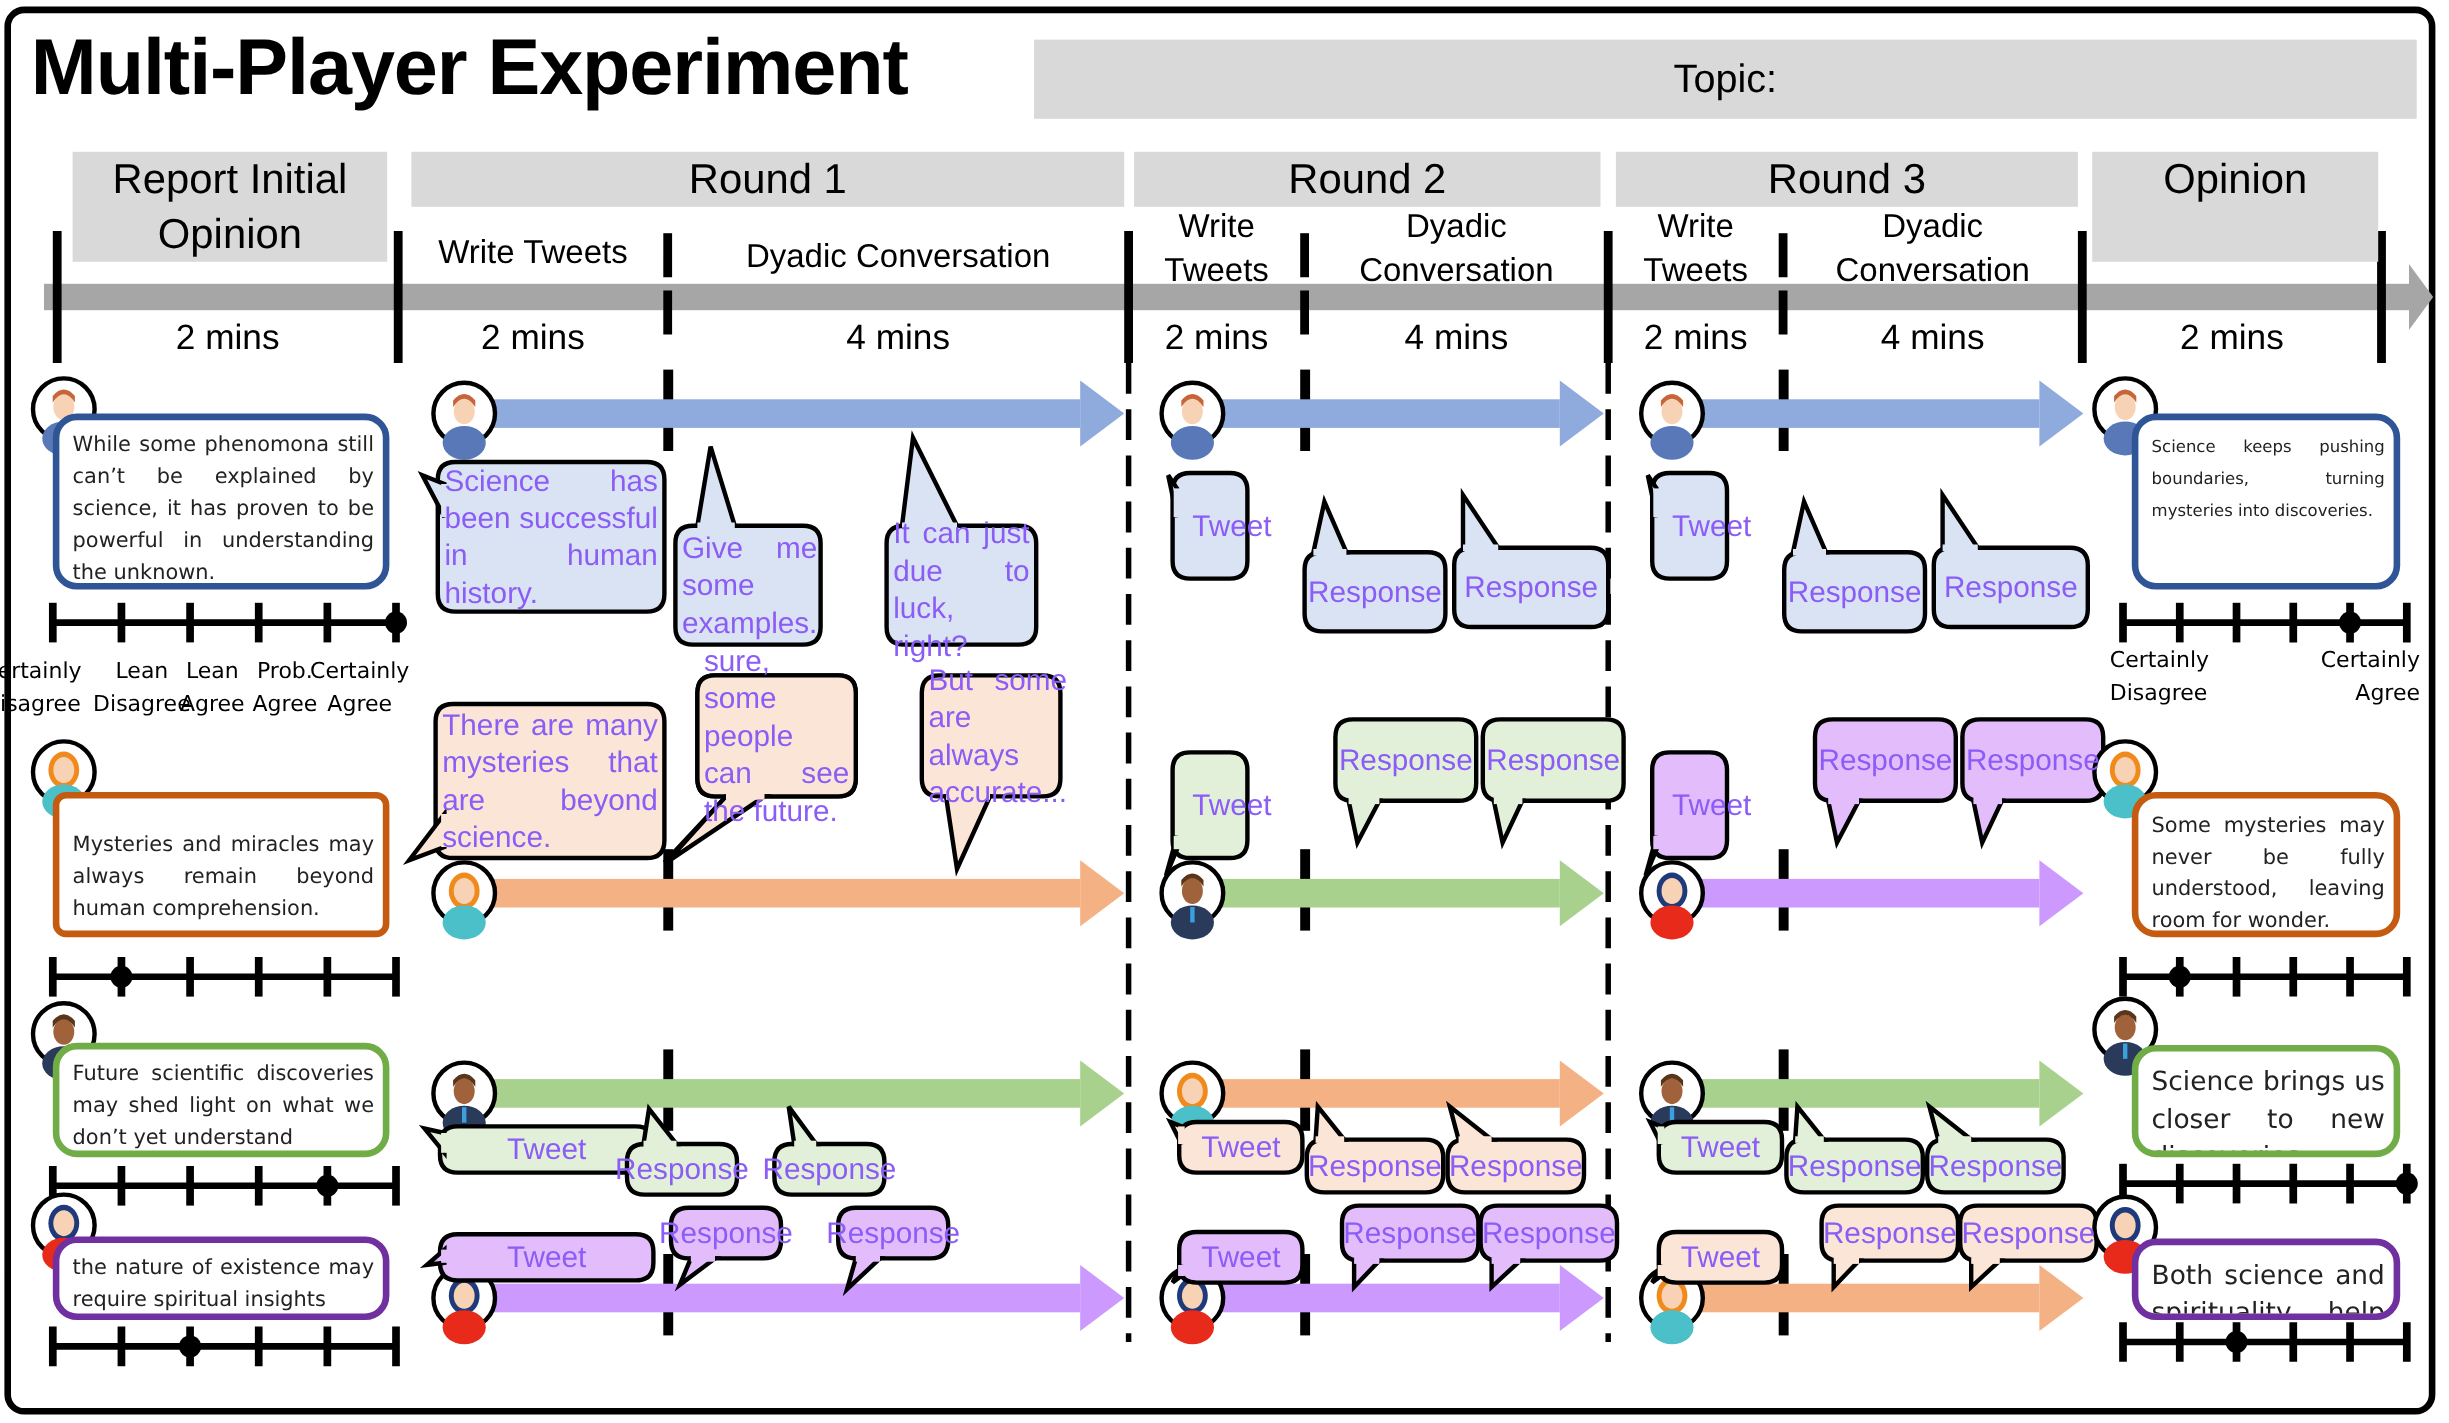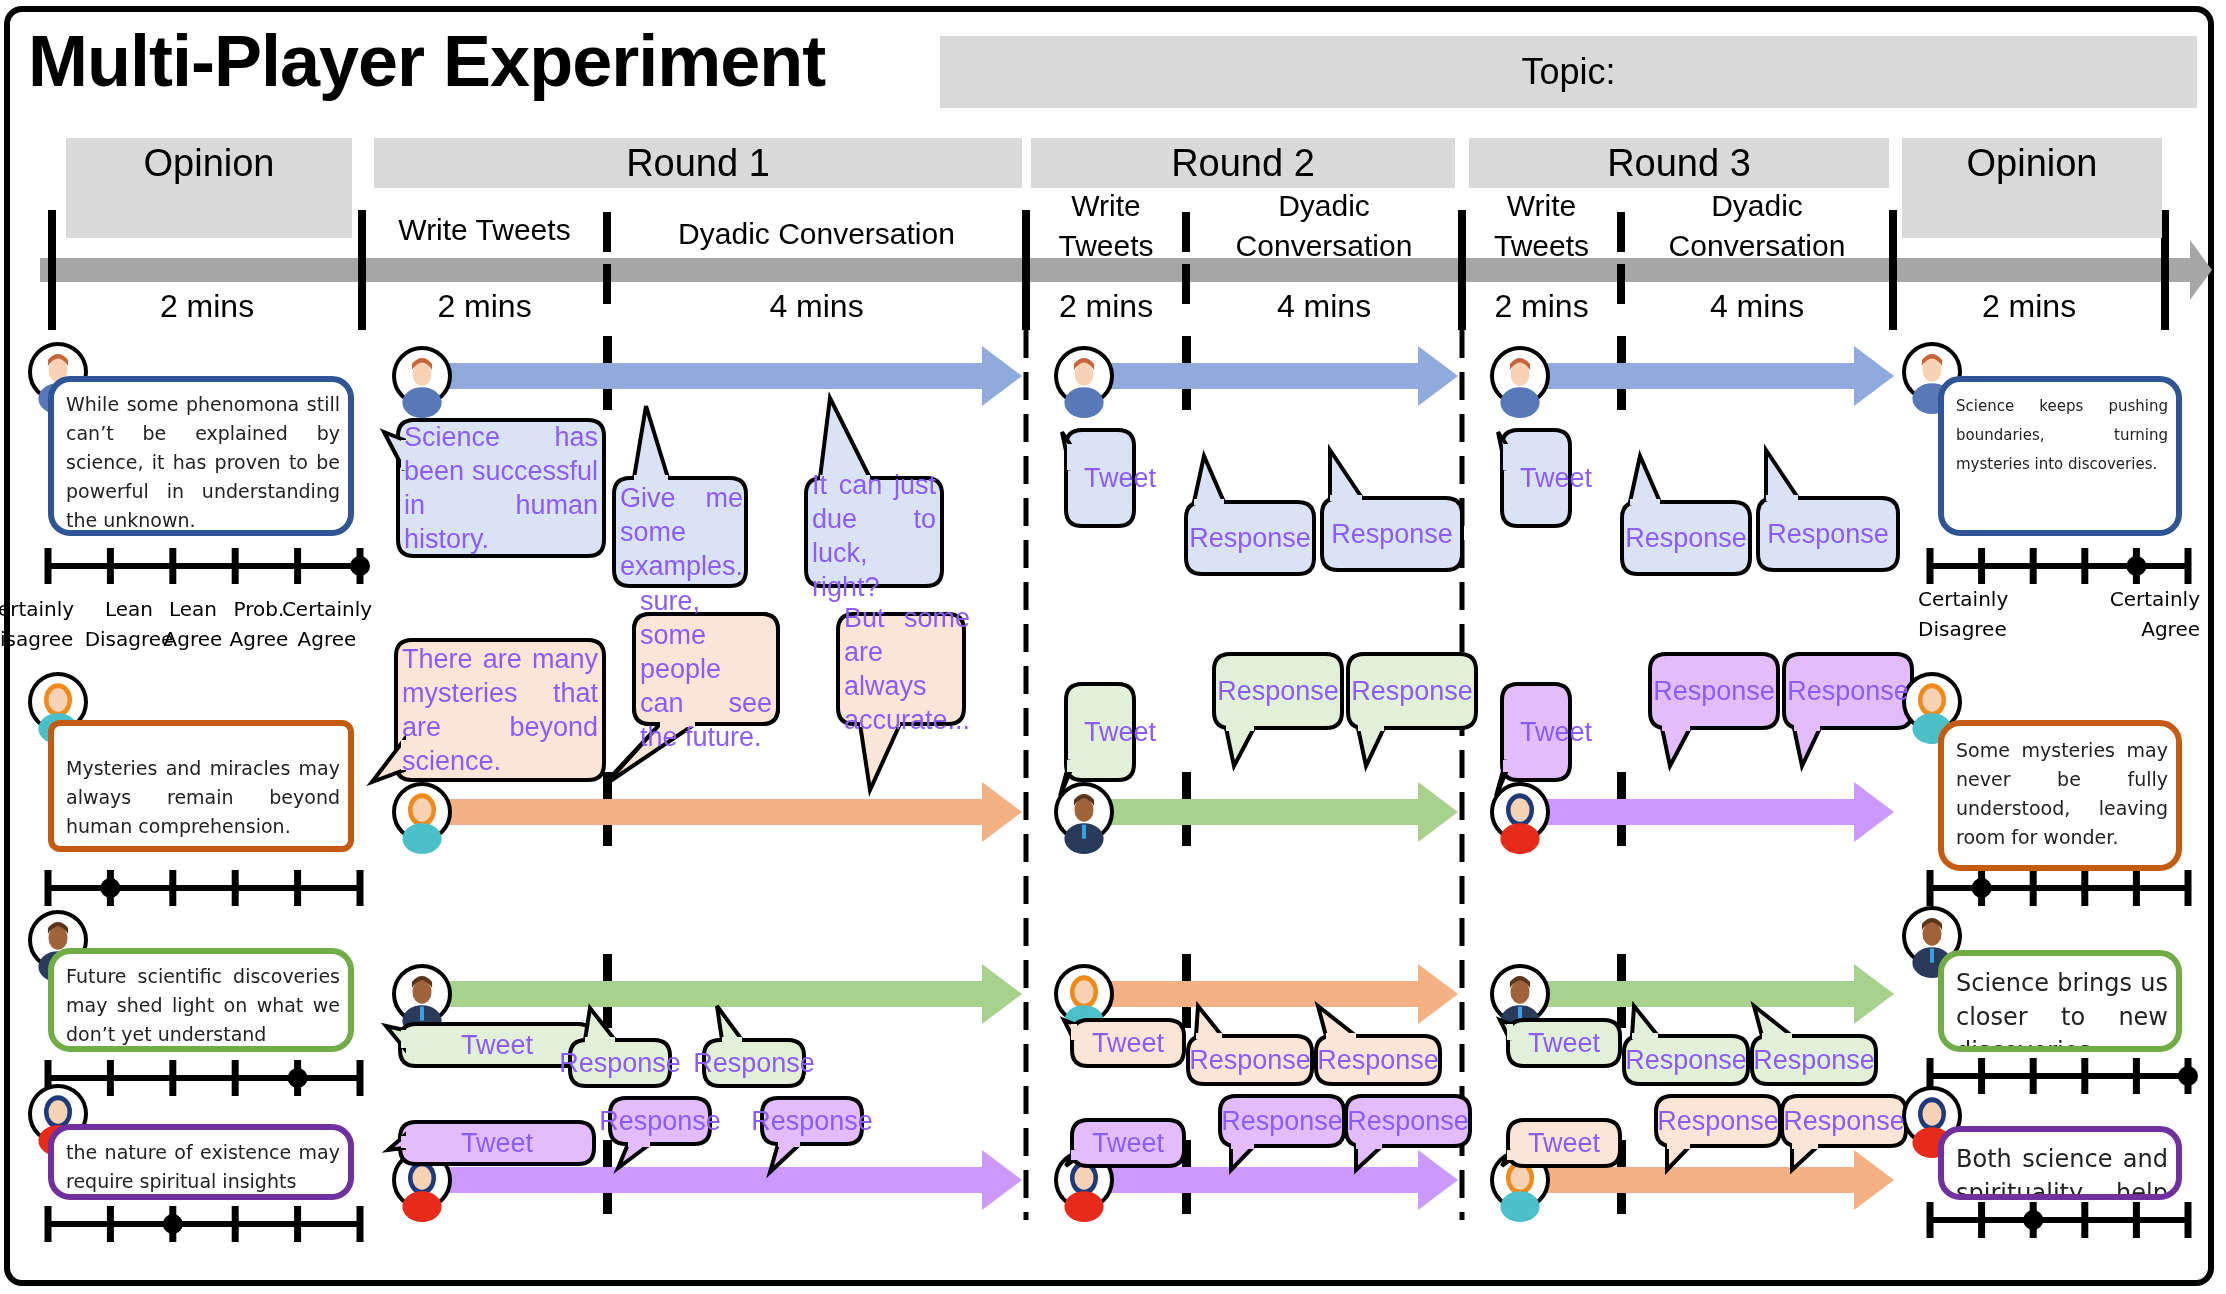--- a/index.html
+++ b/index.html
@@ -481,20 +481,21 @@
       <line x1="1981.6" y1="1202" x2="1981.6" y2="1238" stroke="#000" stroke-width="7"></line>
       <line x1="2033.2" y1="1202" x2="2033.2" y2="1238" stroke="#000" stroke-width="7"></line>
       <line x1="2084.8" y1="1202" x2="2084.8" y2="1238" stroke="#000" stroke-width="7"></line>
       <line x1="2136.4" y1="1202" x2="2136.4" y2="1238" stroke="#000" stroke-width="7"></line>
       <line x1="2188" y1="1202" x2="2188" y2="1238" stroke="#000" stroke-width="7"></line>
       <circle cx="2033.2" cy="1220" r="10" fill="#000"></circle>
     </g>
   </svg>
 <div id="overlay">
     <div class="phase" style="left: 66px; top: 138px; width: 286px; height: 100px;">
+      <div>Report Initial</div>
       <div>Opinion</div>
     </div>
     <div class="phase" style="left: 374px; top: 138px; width: 648px; height: 50px;">Round 1</div>
     <div class="phase" style="left: 1031px; top: 138px; width: 424px; height: 50px;">Round 2</div>
     <div class="phase" style="left: 1469px; top: 138px; width: 420px; height: 50px;">Round 3</div>
     <div class="phase" style="left: 1902px; top: 138px; width: 260px; height: 100px;">
       <div>Opinion</div>
     </div>
     <div class="sub" style="left: 362px; top: 210px; width: 245px;">Write Tweets</div>
     <div class="dur" style="left: 362px; top: 288px; width: 245px;">2 mins</div>
@@ -554,21 +555,21 @@
     <div class="bubble-text" style="position: absolute; left: 1784px; top: 654px; width: 128px; height: 74px; display: flex; align-items: center; justify-content: center; text-align: center; padding: 0px 6px; box-sizing: border-box;">Response</div>
     <div class="bubble-text" style="position: absolute; left: 1508px; top: 1020px; width: 112px; height: 46px; display: flex; align-items: center; justify-content: center; text-align: center; padding: 0px 6px; box-sizing: border-box;">Tweet</div>
     <div class="bubble-text" style="position: absolute; left: 1624px; top: 1036px; width: 124px; height: 48px; display: flex; align-items: center; justify-content: center; text-align: center; padding: 0px 6px; box-sizing: border-box;">Response</div>
     <div class="bubble-text" style="position: absolute; left: 1752px; top: 1036px; width: 124px; height: 48px; display: flex; align-items: center; justify-content: center; text-align: center; padding: 0px 6px; box-sizing: border-box;">Response</div>
     <div class="bubble-text" style="position: absolute; left: 1508px; top: 1120px; width: 112px; height: 46px; display: flex; align-items: center; justify-content: center; text-align: center; padding: 0px 6px; box-sizing: border-box;">Tweet</div>
     <div class="bubble-text" style="position: absolute; left: 1656px; top: 1096px; width: 124px; height: 50px; display: flex; align-items: center; justify-content: center; text-align: center; padding: 0px 6px; box-sizing: border-box;">Response</div>
     <div class="bubble-text" style="position: absolute; left: 1782px; top: 1096px; width: 124px; height: 50px; display: flex; align-items: center; justify-content: center; text-align: center; padding: 0px 6px; box-sizing: border-box;">Response</div>
     <div class="opinion" style="left: 48px; top: 376px; width: 306px; height: 160px; border-color: rgb(47, 85, 151); padding-top: 8px; padding-left: 12px;">While some phenomona still can’t be explained by science, it has proven to be powerful in understanding the unknown.</div>
     <div class="opinion" style="left: 1938px; top: 376px; width: 244px; height: 160px; border-color: rgb(47, 85, 151); padding-top: 10px; padding-left: 12px; font-size: 15px; line-height: 29px;">Science keeps pushing boundaries, turning mysteries into discoveries.</div>
     <div class="opinion" style="left: 48px; top: 720px; width: 306px; height: 132px; border-color: rgb(197, 90, 17); padding-top: 28px; padding-left: 12px; border-radius: 12px;">Mysteries and miracles may always remain beyond human comprehension.</div>
-    <div class="opinion" style="left: 1938px; top: 720px; width: 244px; height: 151px; border-color: rgb(197, 90, 17); padding-top: 10px; padding-left: 12px; font-size: 19px; line-height: 29px;">Some mysteries may never be fully understood, leaving room for wonder.</div>
+    <div class="opinion" style="left: 1938px; top: 720px; width: 244px; height: 132px; border-color: rgb(197, 90, 17); padding-top: 10px; padding-left: 12px; font-size: 19px; line-height: 29px;">Some mysteries may never be fully understood, leaving room for wonder.</div>
     <div class="opinion" style="left: 48px; top: 948px; width: 306px; height: 104px; border-color: rgb(112, 173, 71); padding-top: 8px; padding-left: 12px;">Future scientific discoveries may shed light on what we don’t yet understand</div>
     <div class="opinion" style="left: 1938px; top: 950px; width: 244px; height: 102px; border-color: rgb(112, 173, 71); padding-top: 10px; padding-left: 12px; font-size: 24px; line-height: 34px;">Science brings us closer to new discoveries.</div>
     <div class="opinion" style="left: 48px; top: 1124px; width: 306px; height: 76px; border-color: rgb(112, 48, 160); padding-top: 8px; padding-left: 12px;">the nature of existence may require spiritual insights</div>
     <div class="opinion" style="left: 1938px; top: 1126px; width: 244px; height: 74px; border-color: rgb(112, 48, 160); padding-top: 10px; padding-left: 12px; font-size: 24px; line-height: 34px;">Both science and spirituality help us.</div>
     <div class="scale-label" style="left: -26px; top: 594px; width: 110px;">
       <div>Certainly</div>
       <div>Disagree</div>
     </div>
     <div class="scale-label" style="left: 74px; top: 594px; width: 110px;">
       <div>Lean</div>

